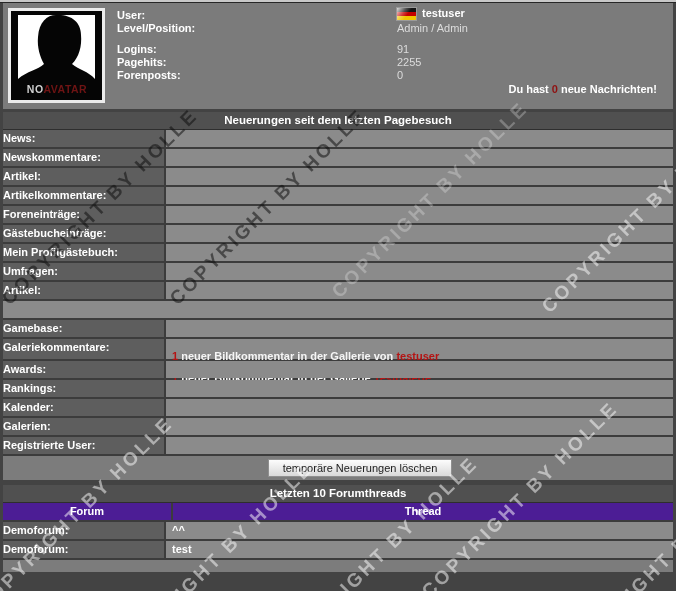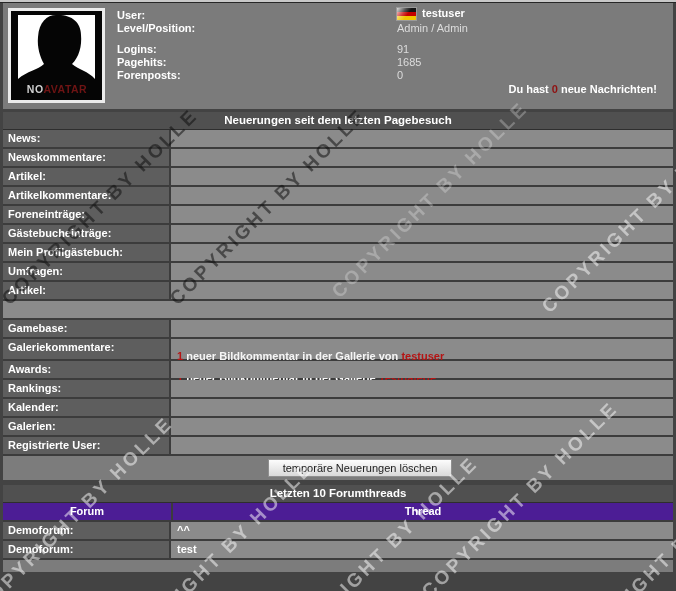--- a/index.html
+++ b/index.html
@@ -37,21 +37,21 @@
   
   .bar { height:17px; line-height:17px; background:#505050; border-bottom:1px solid #2e2e2e;
     text-align:center; color:#ffffff; font-weight:bold; font-size:11.5px; }
   .t1 { margin-top:3px; }
   .t2 { margin-top:5px; }
 
   
   .row { display:flex; border-bottom:2px solid #3c3c3c; }
   .row .lbl { width:161px; background:#5e5e5e; border-right:2px solid #3c3c3c;
     color:#ffffff; font-weight:bold; font-size:11px; line-height:17px; height:17px;
-    padding-left:5px; white-space:nowrap; overflow:hidden; }
+    white-space:nowrap; overflow:hidden; }
   .row .val { flex:1; background:#8b8b8b; height:17px; }
 
   .gallery-row .lbl, .gallery-row .val { height:20px; }
   .gal-line { font-size:11px; font-weight:bold; line-height:13px; padding-left:6px; white-space:nowrap;margin-top:9px; }
   .gal-line.first { padding-top:2px; }
   .red { color:#b51414; }
   .white-t { color:#f5f5f5; }
   .link { cursor:pointer; }
 
   .button-band { height:24px; background:#7c7c7c; display:flex; align-items:center; justify-content:center;padding-left:44px; }
@@ -101,21 +101,21 @@
       <div class="stat-label r2">Logins:</div>
       <div class="stat-label r3">Pagehits:</div>
       <div class="stat-label r4">Forenposts:</div>
 
       <div class="stat-value user-line">
         <span class="flag"></span>
         <span class="user-name">testuser</span>
       </div>
       <div class="stat-value r1">Admin / Admin</div>
       <div class="stat-value r2">91</div>
-      <div class="stat-value r3">1685</div>
+      <div class="stat-value r3">2255</div>
       <div class="stat-value r4">0</div>
 
       <div class="notice">
         <span>Du hast</span>
         <span class="cnt">0</span>
         <span>neue Nachrichten!</span>
       </div>
     </div>
 
     <div class="bar t1">Neuerungen seit dem letzten Pagebesuch</div>

